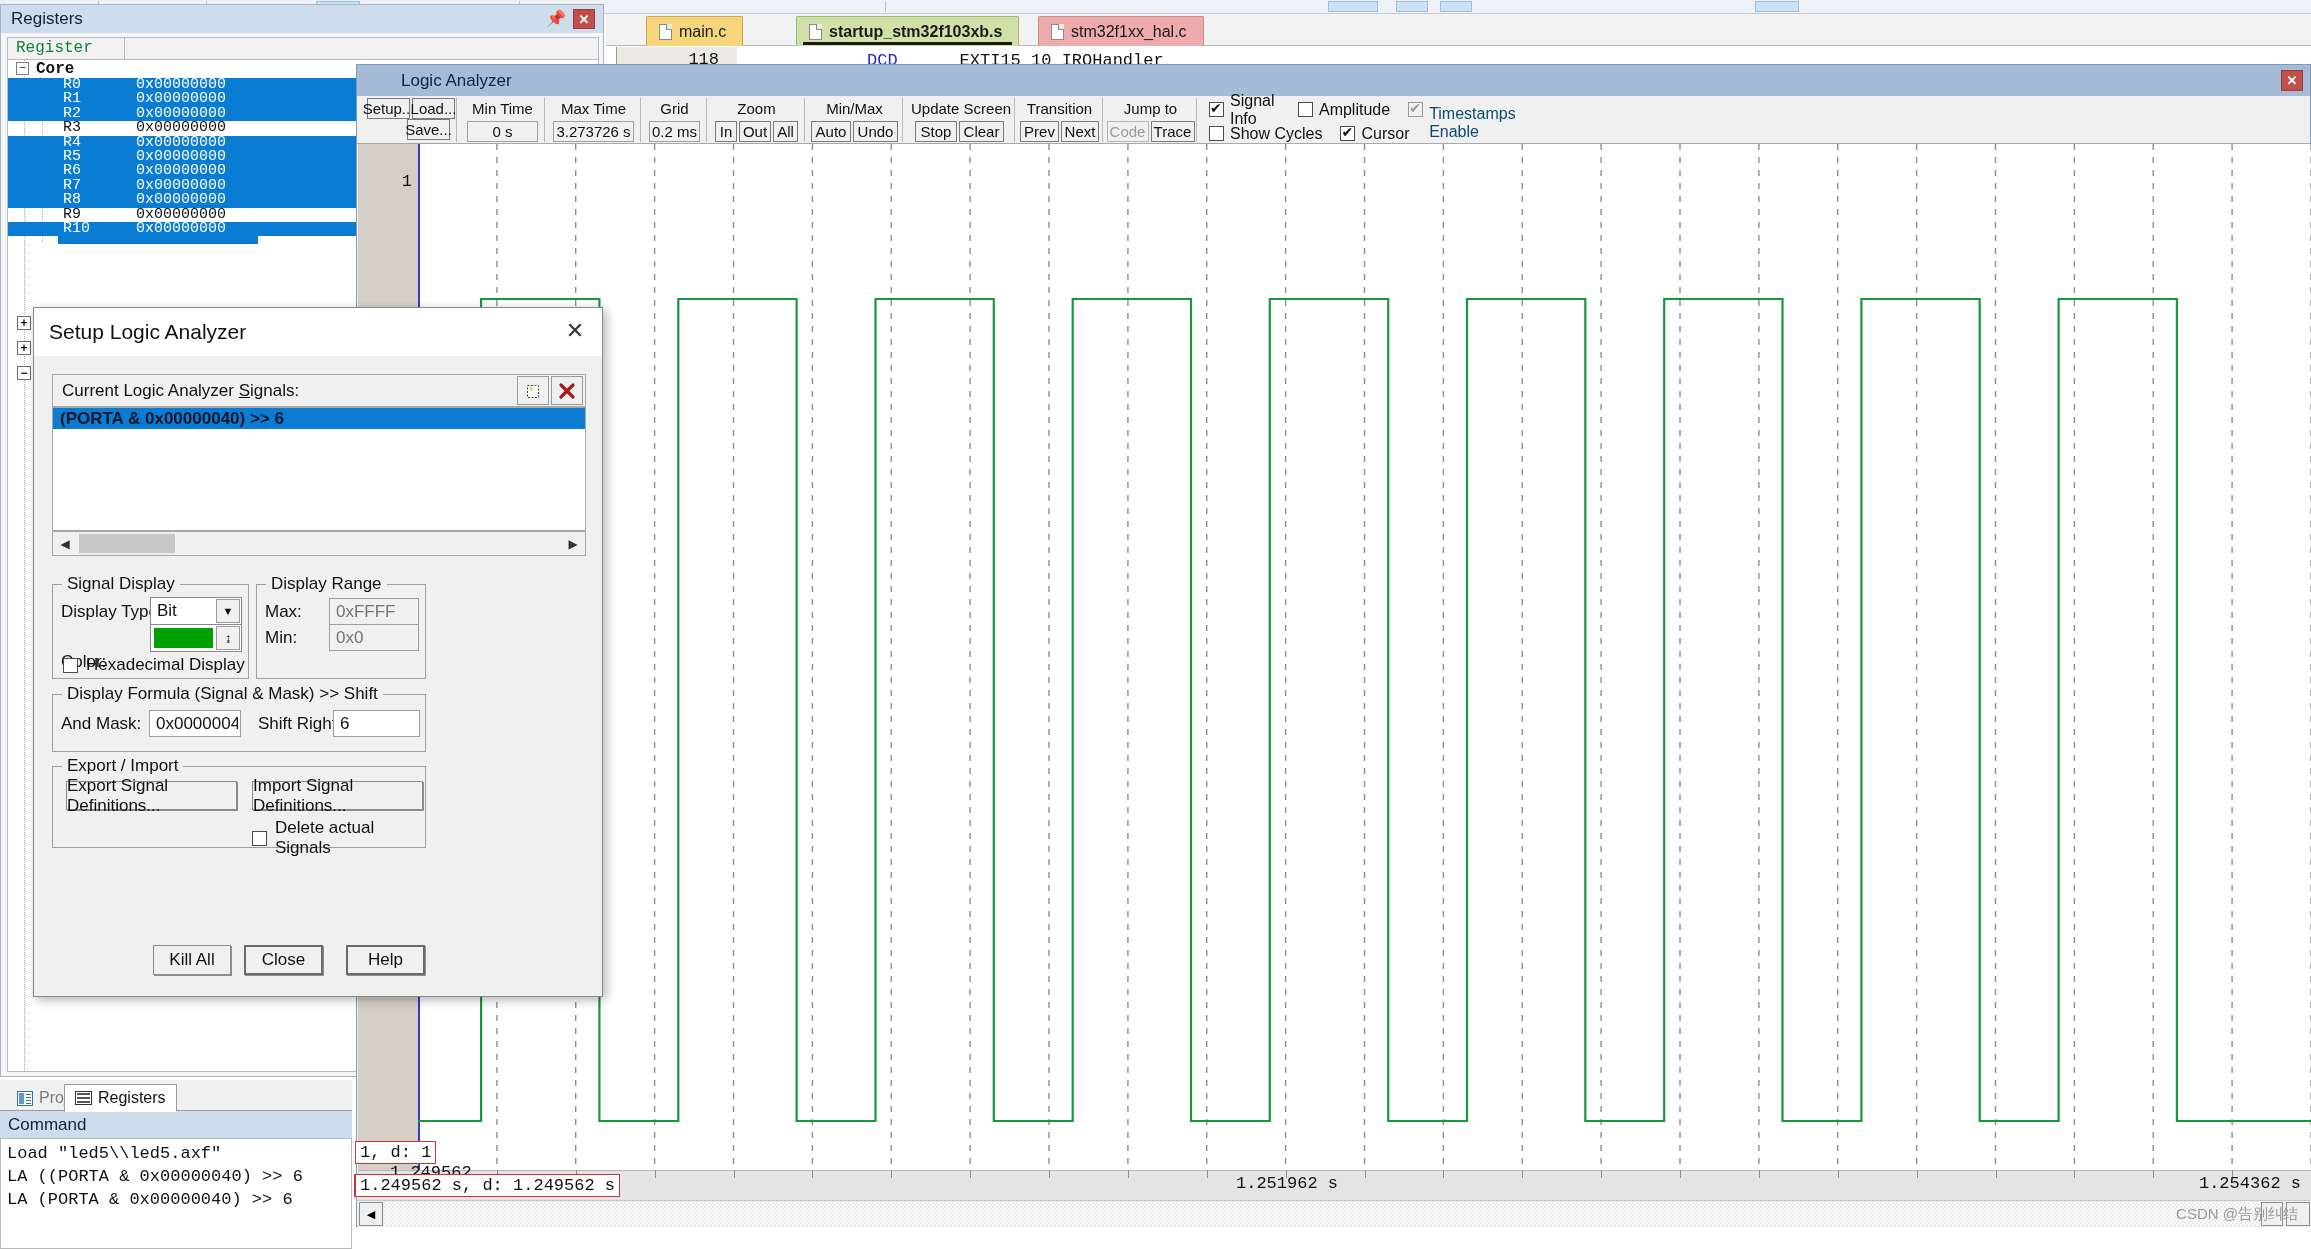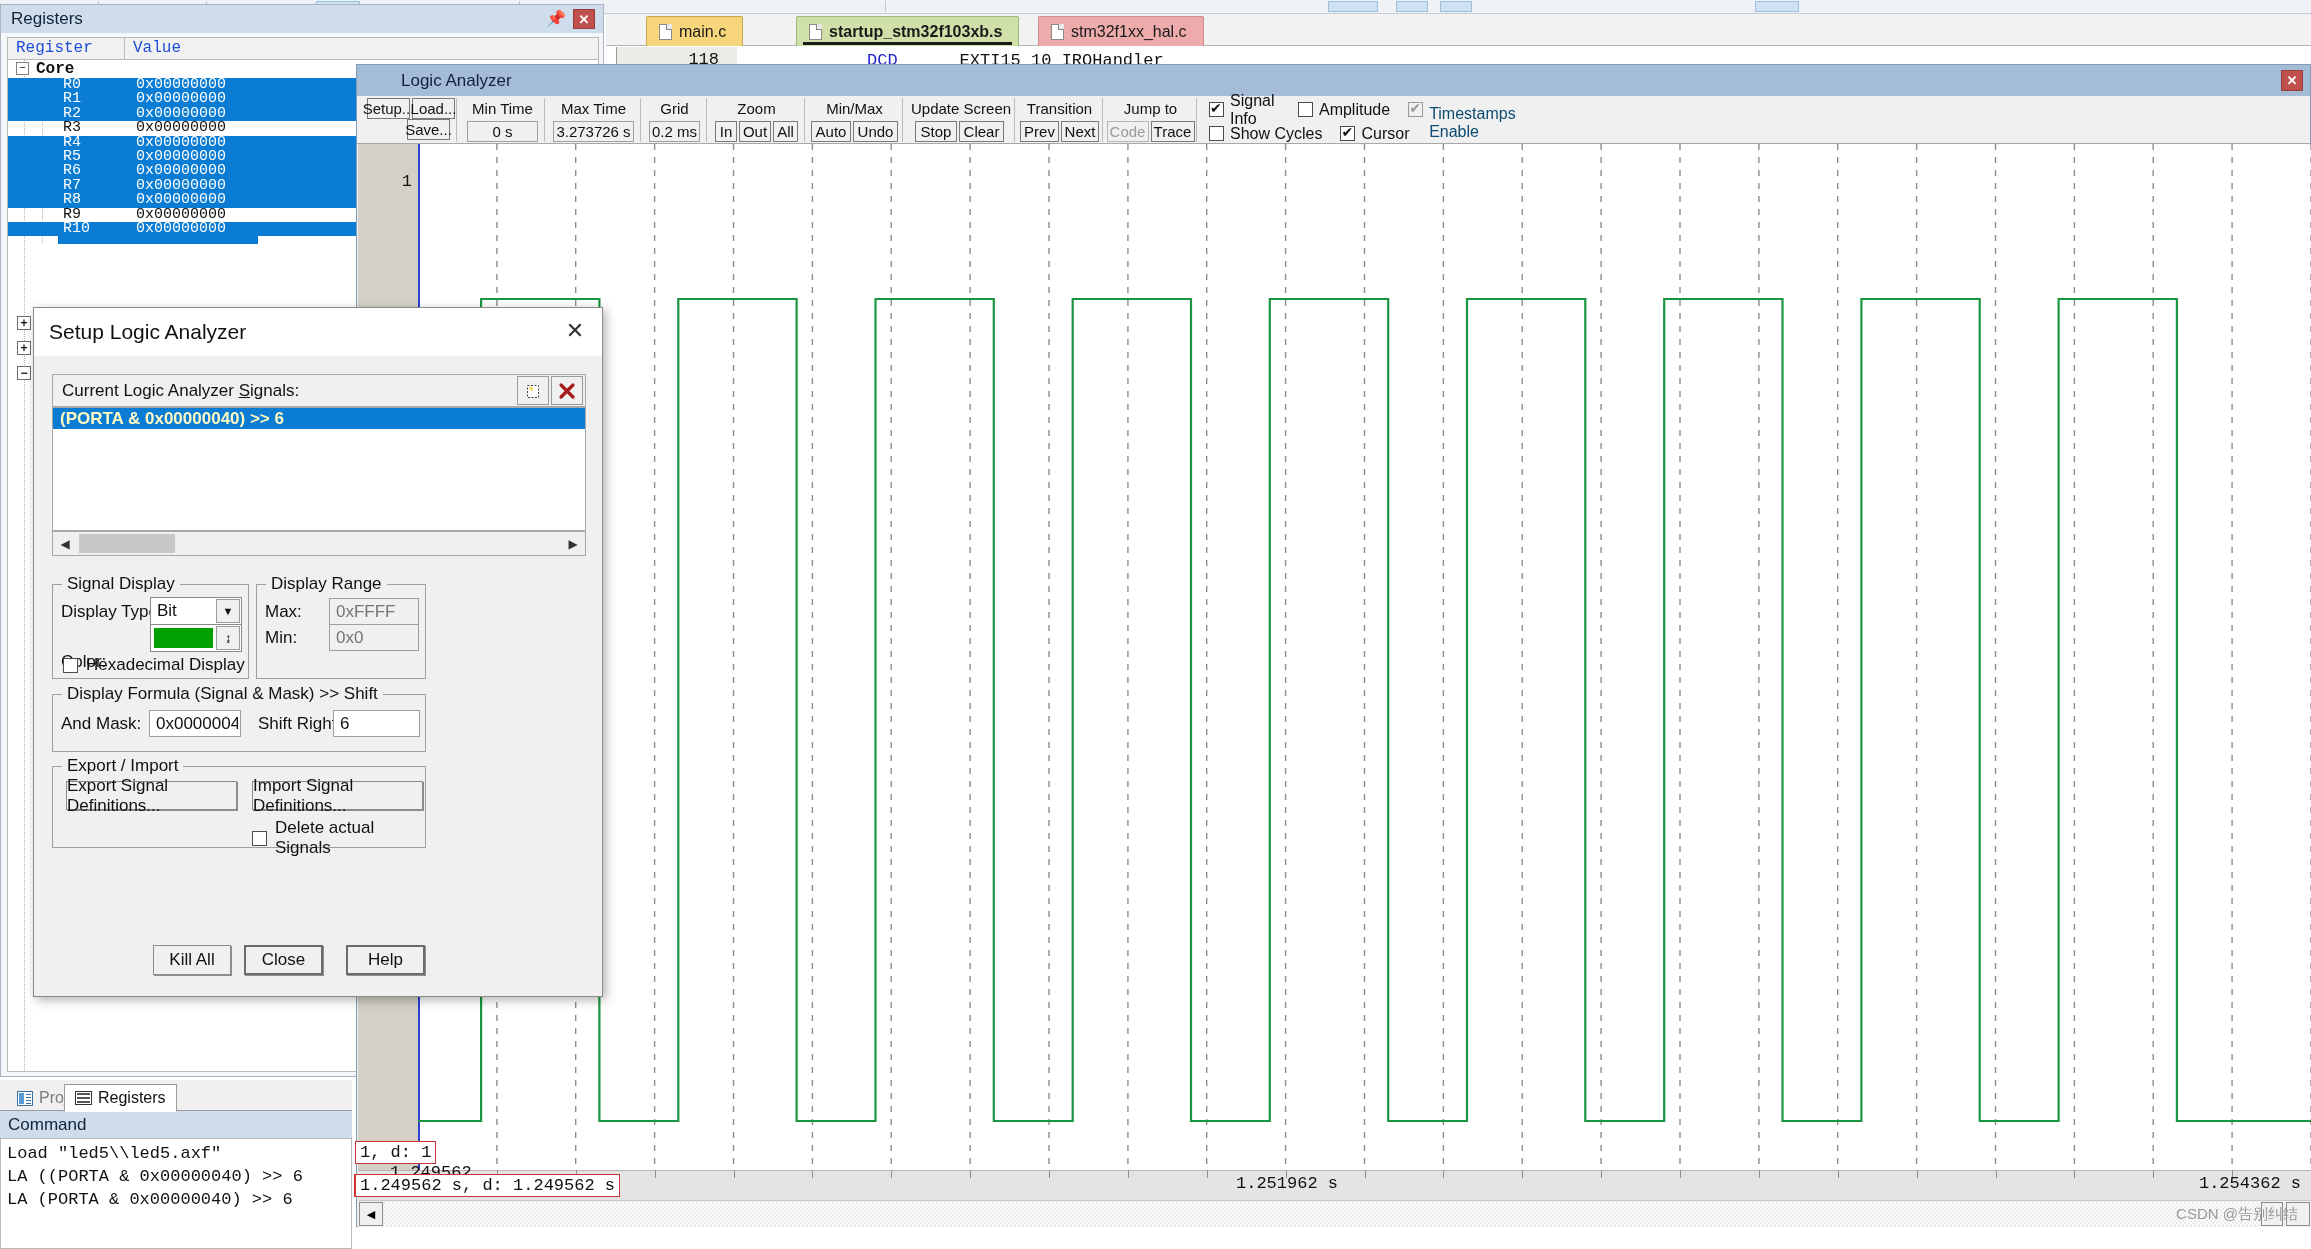--- a/index.html
+++ b/index.html
@@ -48,21 +48,21 @@
   .reg-title { position:absolute; left:0; top:0; width:100%; height:28px;
       background:#cfdceb; display:flex; align-items:center; }
   .reg-title .t { font-size:17px; color:#11233a; padding-left:10px; }
   .reg-title .pin { position:absolute; right:39px; top:5px; width:18px; height:18px;
       font-size:16px; color:#222; text-align:center; line-height:18px; }
   .reg-title .closebtn { position:absolute; right:8px; top:4px; width:22px; height:20px;
       background:#c0504d; border:1px solid #9c3c39; color:#fff; font-size:13px; font-weight:bold;
       display:flex; align-items:center; justify-content:center; }
 
   .reg-head { position:absolute; left:6px; top:32px; width:592px; height:23px; background:#f1f1f1;
-      border:1px solid #b9b9b9; display:flex; font-family:"Liberation Mono", monospace; font-size:16px; color:#1d4ed8; }
+      border:1px solid #b9b9b9; display:flex; font-family:"Liberation Mono", monospace; font-size:16px; color:#15803d;flex-direction:column; }
   .reg-head .c1 { width:117px; padding-left:8px; border-right:1px solid #b9b9b9; line-height:21px; }
   .reg-head .c2 { flex:1; padding-left:8px; line-height:21px; }
 
   .reg-body { position:absolute; left:6px; top:55px; width:592px; height:1012px; background:#ffffff;
       border:1px solid #b9b9b9; border-top:none; overflow:hidden; }
   .reg-root { font-family:"Liberation Mono", monospace; font-size:16px; font-weight:bold; color:#111;
       height:18px; line-height:18px; padding-left:28px; position:relative; }
   .reg-root .pm { position:absolute; left:8px; top:2px; width:13px; height:13px; background:#fff;
       border:1px solid #808080; font-size:11px; line-height:11px; text-align:center; color:#111; font-weight:normal;}
   .reg-row { position:relative; height:14.4px; line-height:14.4px; font-family:"Liberation Mono", monospace;
@@ -173,21 +173,21 @@
       display:flex; align-items:center; justify-content:center; font-size:22px; color:#333; }
 
   .sig-hdr { position:absolute; left:18px; top:66px; width:534px; height:33px;
       background:#f0f0f0; border:1px solid #a8a8a8; display:flex; align-items:center; }
   .sig-hdr .lab { font-size:17px; color:#111; padding-left:9px; }
   .sig-hdr .u { text-decoration:underline; }
   .sig-hdr .btn { position:absolute; top:1px; width:32px; height:29px; background:#f0f0f0;
       border:1px solid #9b9b9b; display:flex; align-items:center; justify-content:center;}
   .sig-list { position:absolute; left:18px; top:99px; width:534px; height:124px;
       background:#ffffff; border:1px solid #a8a8a8; }
-  .sig-item { height:21px; line-height:21px; background:#0a7cd4; color:#fef9c3;
+  .sig-item { height:21px; line-height:21px; background:#0a7cd4; color:#0f172a;
       font-size:17px; font-weight:bold; padding-left:7px; }
   .sig-hscroll { position:absolute; left:18px; top:223px; width:534px; height:25px;
       background:#f0f0f0; border:1px solid #a8a8a8; }
   .sh-l { position:absolute; left:1px; top:1px; width:22px; height:21px; display:flex;
       align-items:center; justify-content:center; font-size:12px; color:#333;}
   .sh-r { position:absolute; right:1px; top:1px; width:22px; height:21px; display:flex;
       align-items:center; justify-content:center; font-size:12px; color:#333;}
   .sh-thumb { position:absolute; left:26px; top:2px; width:96px; height:19px; background:#c8c8c8; }
 
   .gbox { position:absolute; border:1px solid #a0a0a0; }

